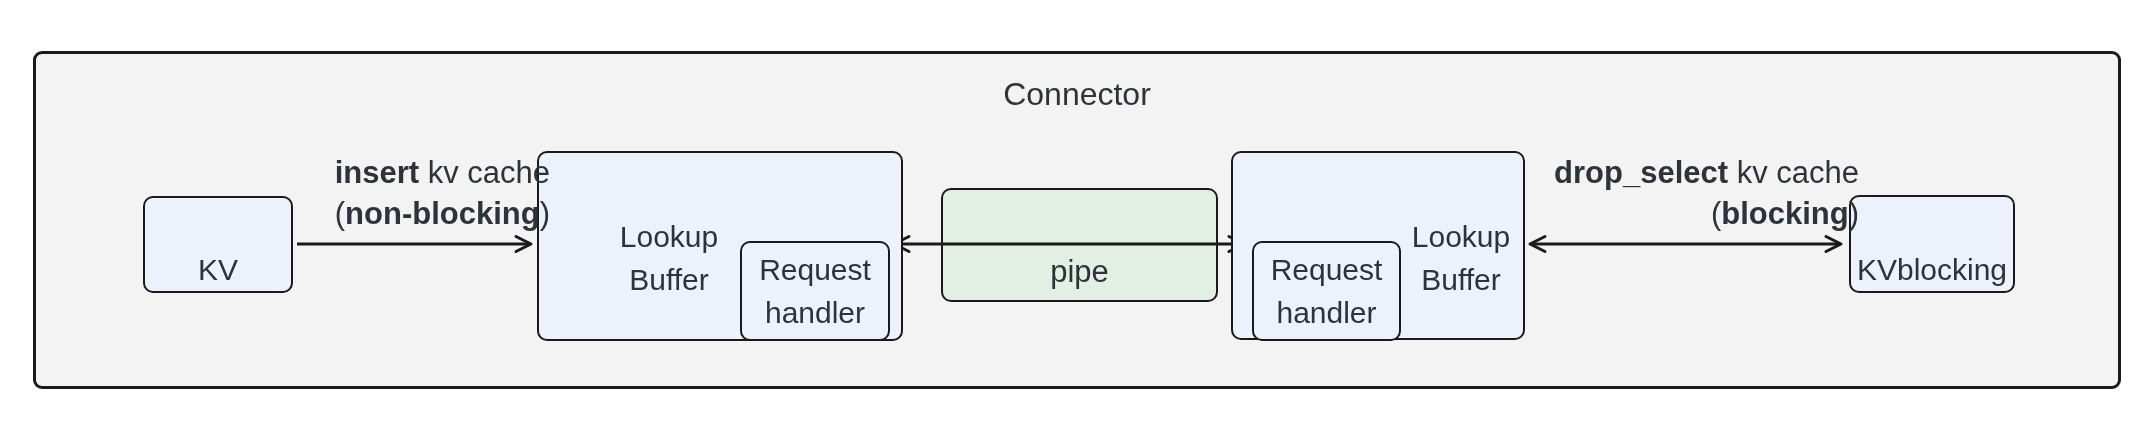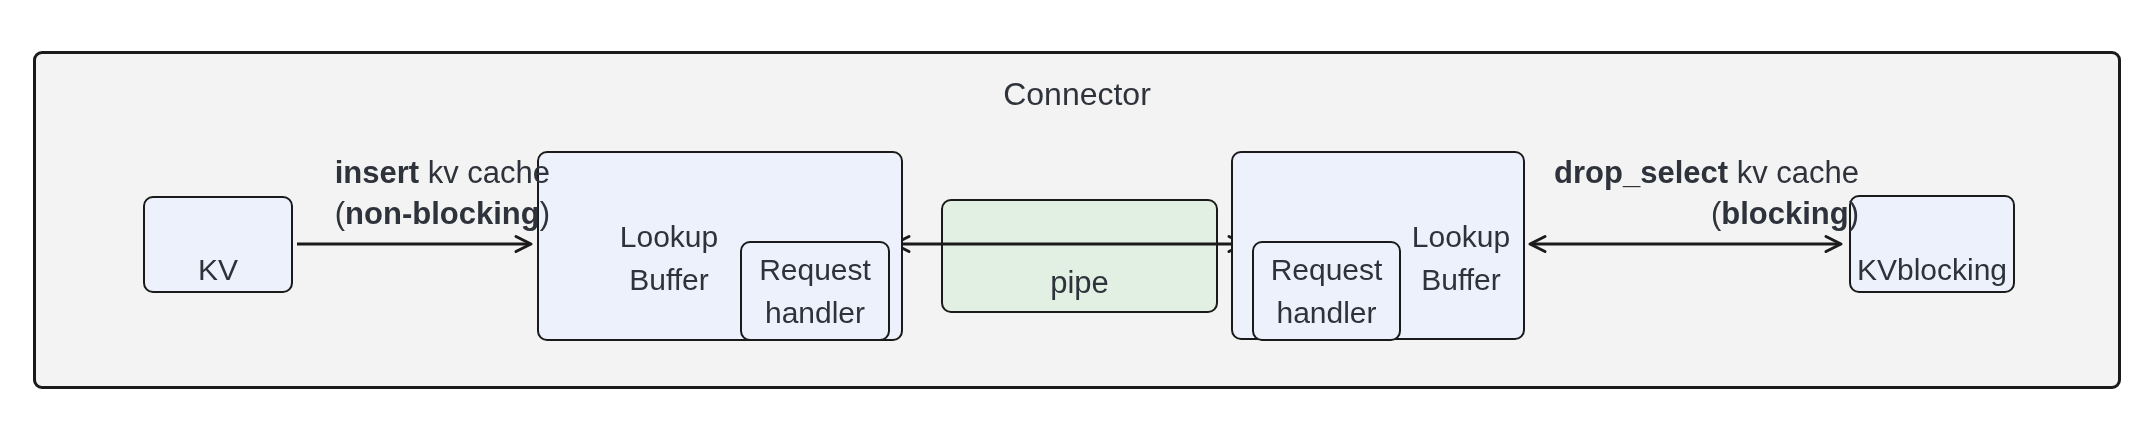--- a/index.html
+++ b/index.html
@@ -111,21 +111,21 @@
   svg.edges marker path{stroke:var(--line);stroke-width:3;fill:none;stroke-linecap:round;stroke-linejoin:round;}
 </style>
 </head>
 <body>
 
 <div class="canvas">
 
   <div class="outer">
     <div class="title">Connector</div>
 
-    <div class="pipe" style="left:905px;top:145px;">
+    <div class="pipe" style="left:905px;top:134px;">
       <div class="pipe-label">pipe</div>
     </div>
   </div>
 
   <svg class="edges" viewBox="0 0 2146 438" xmlns="http://www.w3.org/2000/svg">
     <defs>
       <marker id="arrR" markerUnits="userSpaceOnUse" markerWidth="22" markerHeight="22" refX="17" refY="10" orient="auto">
         <path d="M3,2.5 L18,10 L3,17.5"></path>
       </marker>
       <marker id="arrL" markerUnits="userSpaceOnUse" markerWidth="22" markerHeight="22" refX="5" refY="10" orient="auto">

